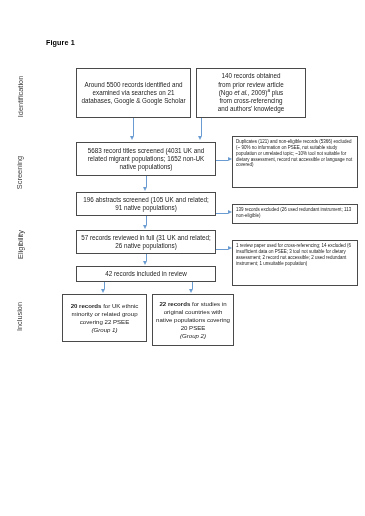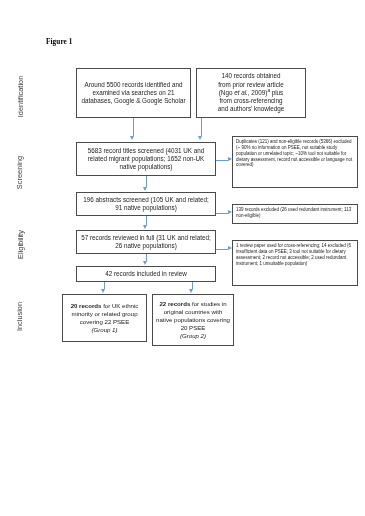--- a/index.html
+++ b/index.html
@@ -23,21 +23,20 @@
 
   
   .figure-label {
     position: absolute;
     left: 46px;
     top: 38px;
     font-size: 7.2px;
     font-weight: bold;
     letter-spacing: .1px;
     color: #000;
-    font-family: Liberation Serif, serif;
   }
 
   
   .phase {
     position: absolute;
     left: 0;
     width: 40px;
     text-align: center;
     font-size: 7.4px;
     color: #3a3a3a;

